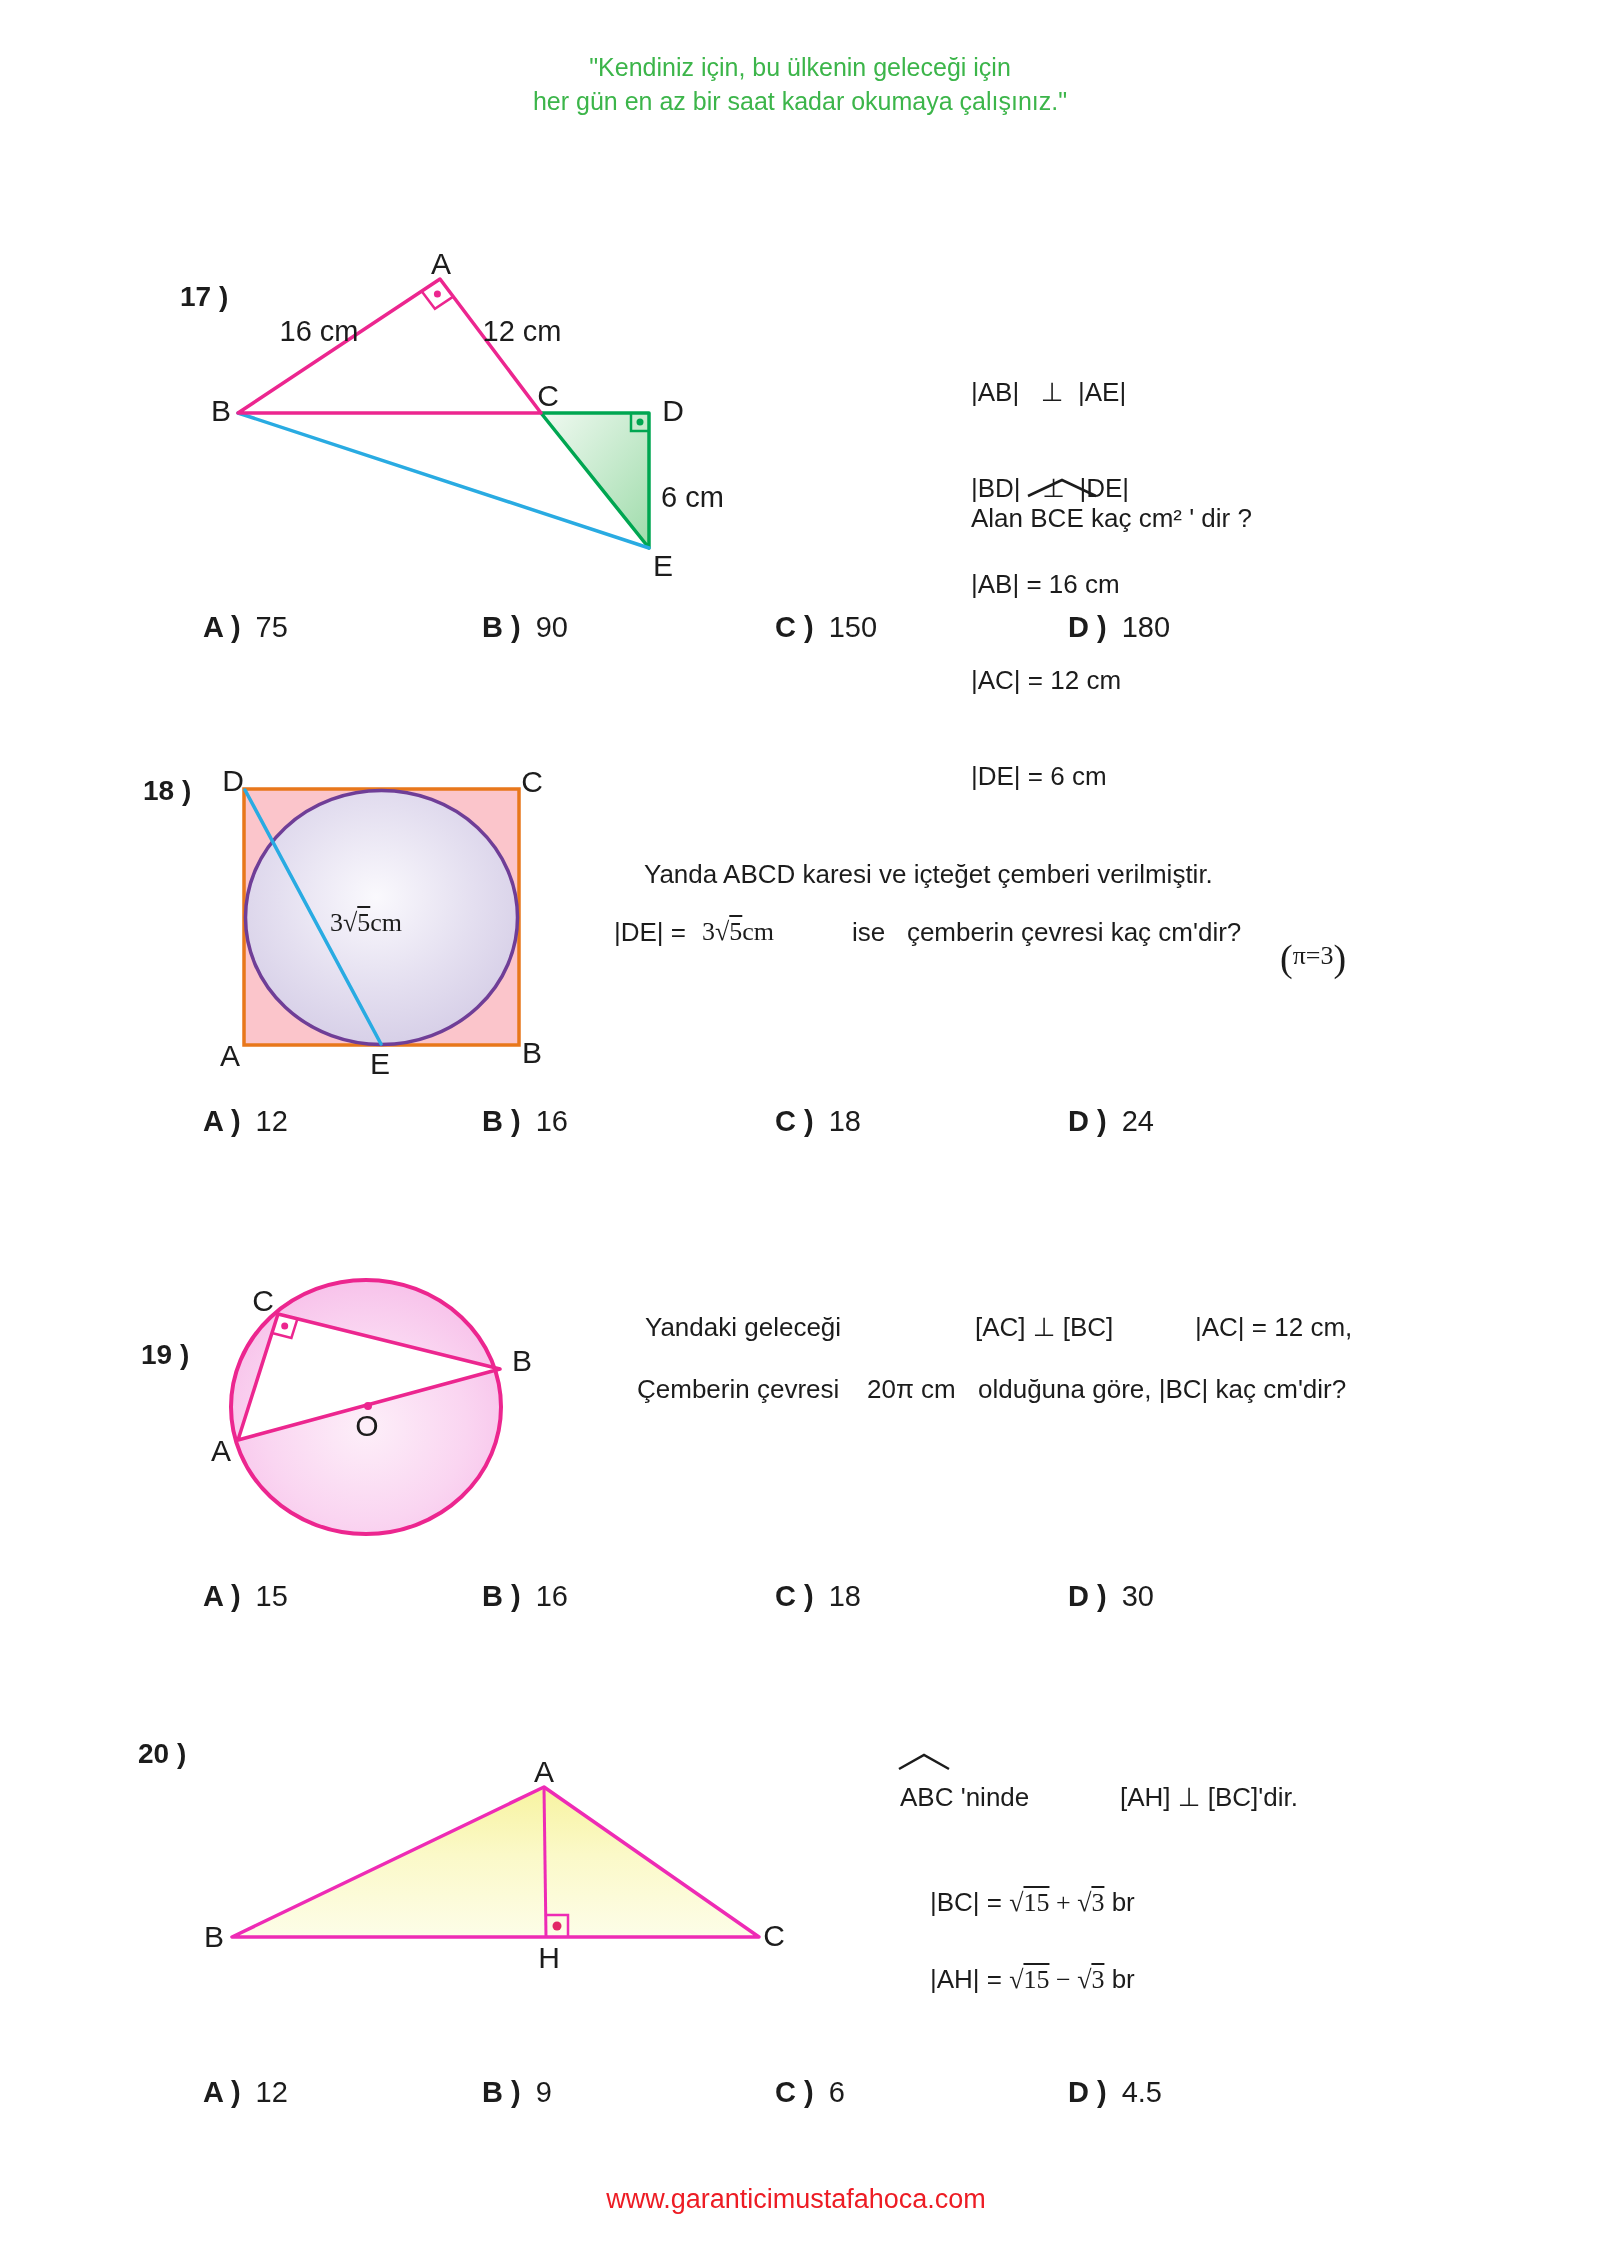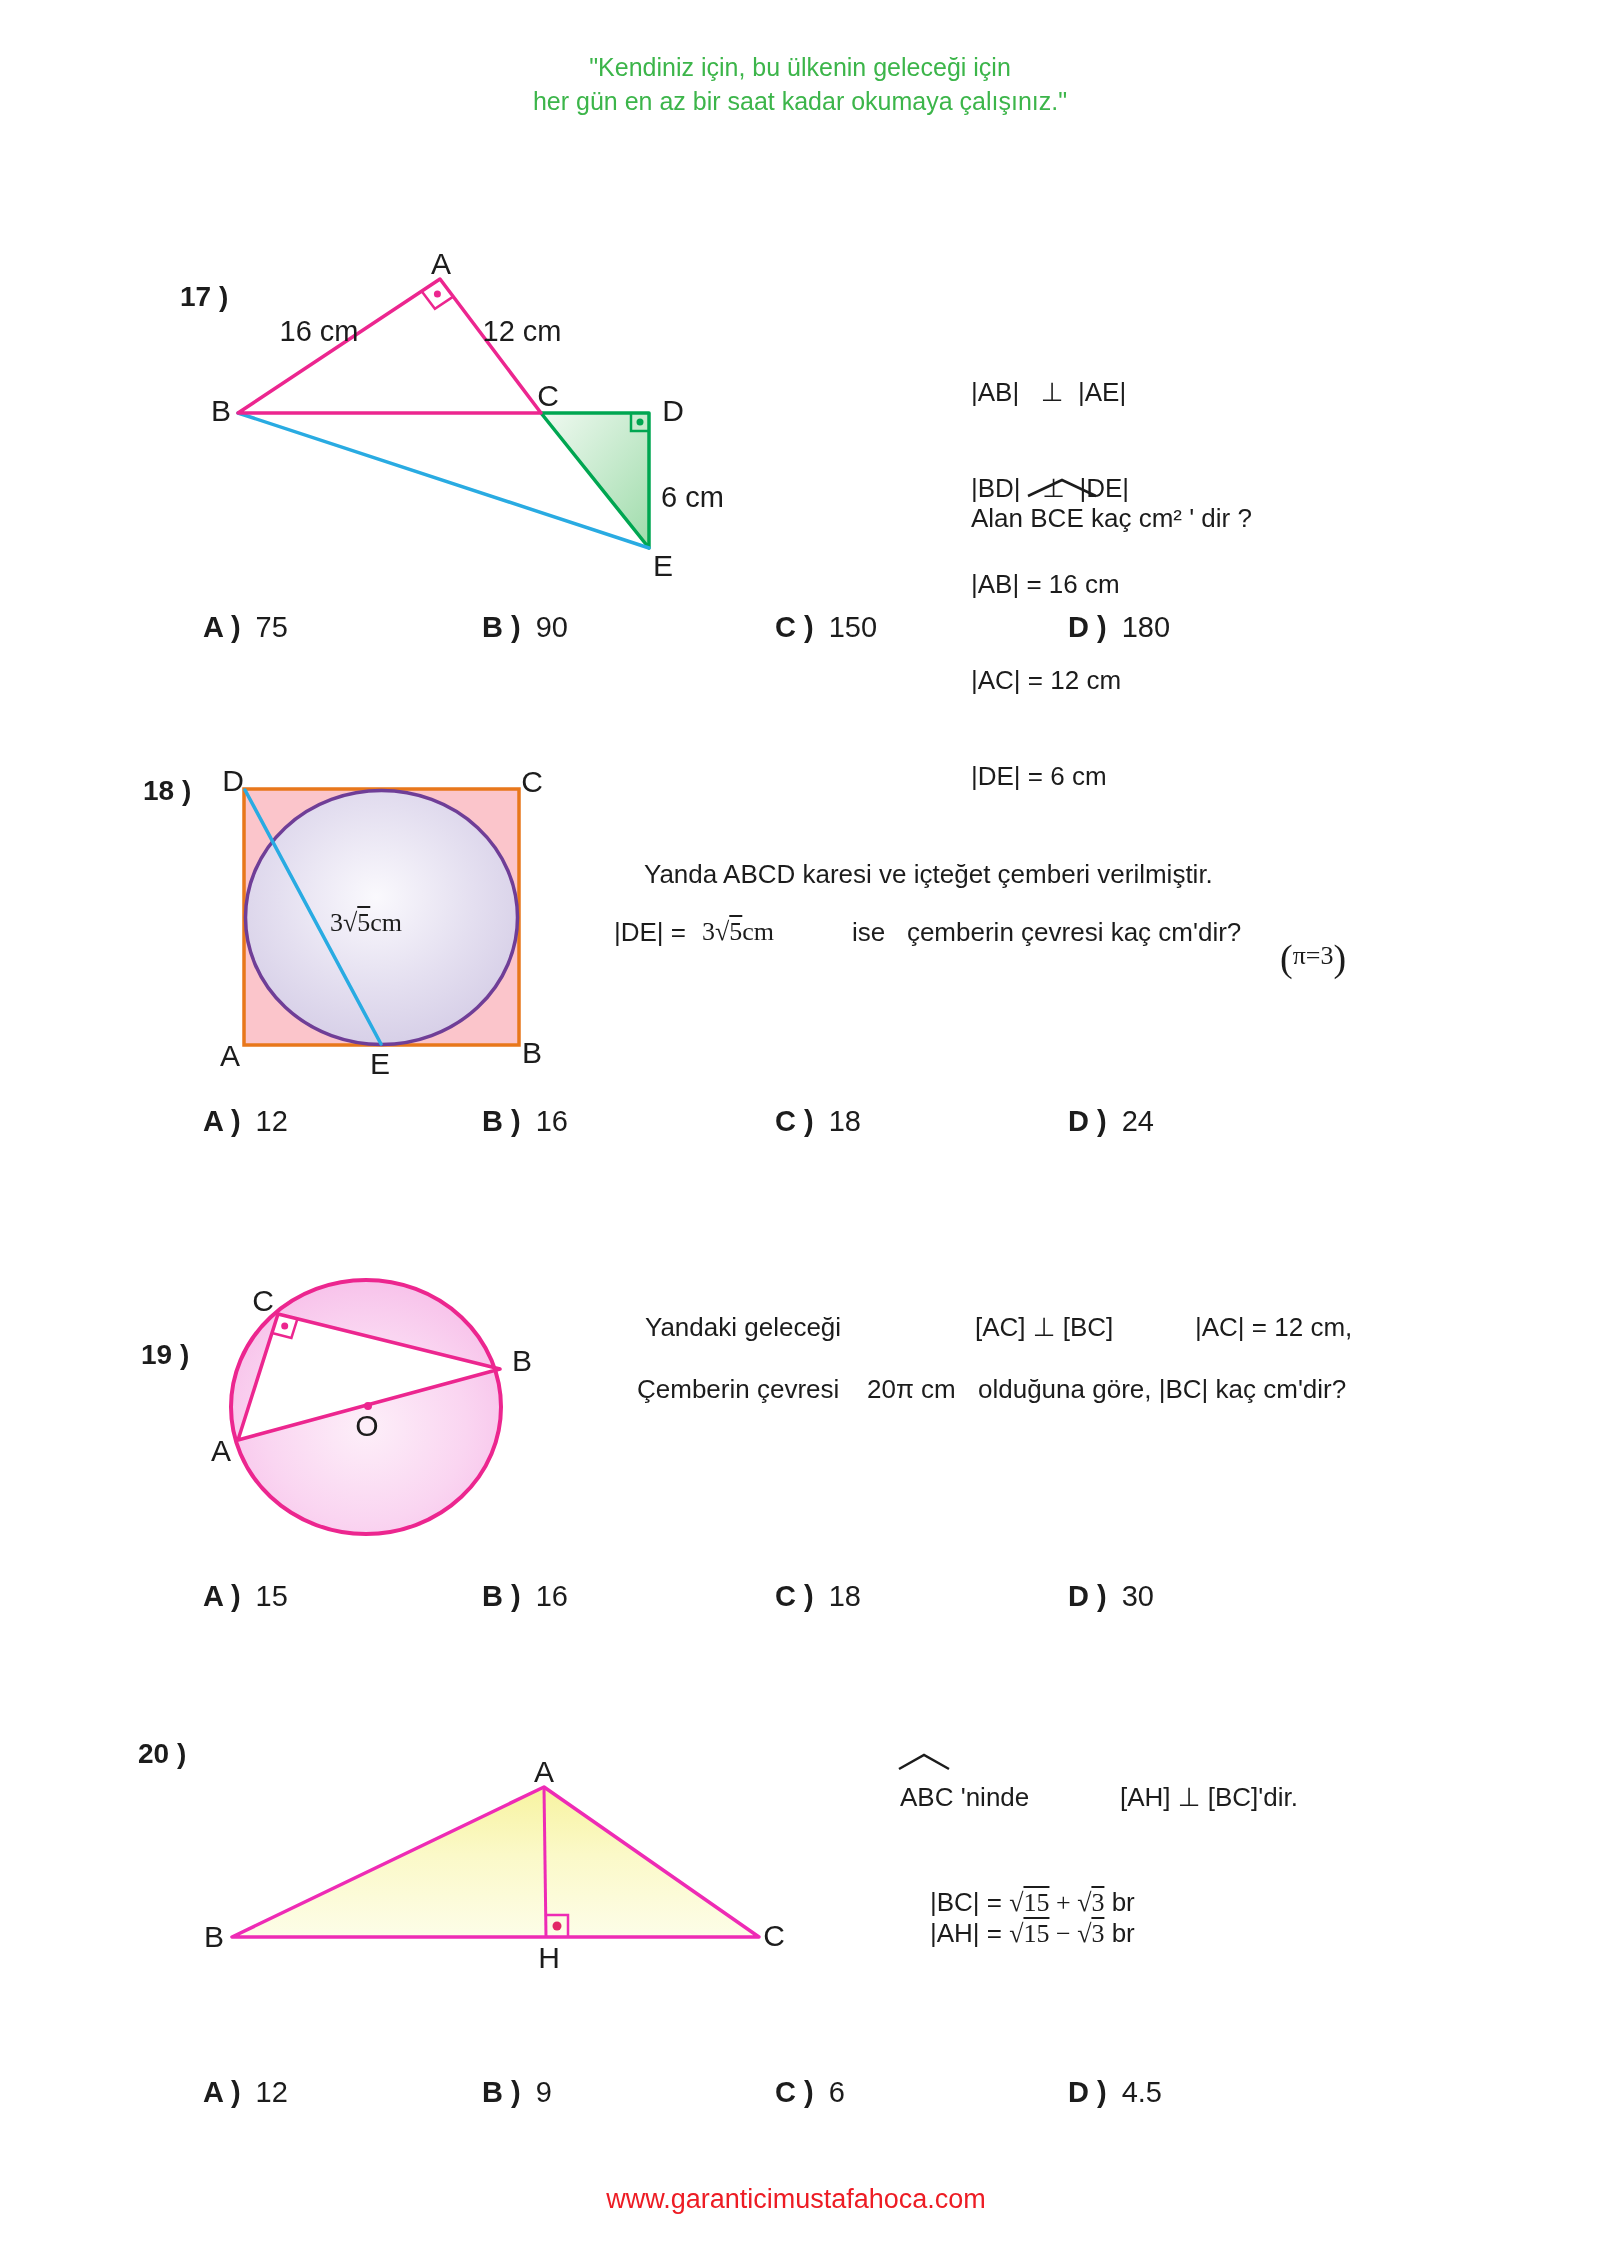--- a/index.html
+++ b/index.html
@@ -197,21 +197,21 @@
 
   <svg class="abs" style="left:896px;top:1752px;" width="56" height="20" viewBox="0 0 56 20">
     <polyline points="3,17 28,3 53,17" fill="none" stroke="#1c1c1c" stroke-width="2.5"></polyline>
   </svg>
   <div class="abs txt" style="left:900px;top:1782px;">ABC 'ninde</div>
   <div class="abs txt" style="left:1120px;top:1782px;">[AH] ⊥ [BC]'dir.</div>
 
   <div class="abs txt" style="left:901px;top:1856px;">
     <span>|BC| = </span><span class="math">√<span class="rt-r">15</span><span> + </span>√<span class="rt-r">3</span></span><span> br</span>
   </div>
-  <div class="abs txt" style="left:901px;top:1887px;">
+  <div class="abs txt" style="left:901px;top:1933px;">
     <span>|AH| = </span><span class="math">√<span class="rt-r">15</span><span> − </span>√<span class="rt-r">3</span></span><span> br</span>
   </div>
 
 
   <div class="opt" style="left:203px;top:2076px;">
     <span class="L">A )</span><span>12</span>
   </div>
   <div class="opt" style="left:482px;top:2076px;">
     <span class="L">B )</span><span>9</span>
   </div>

